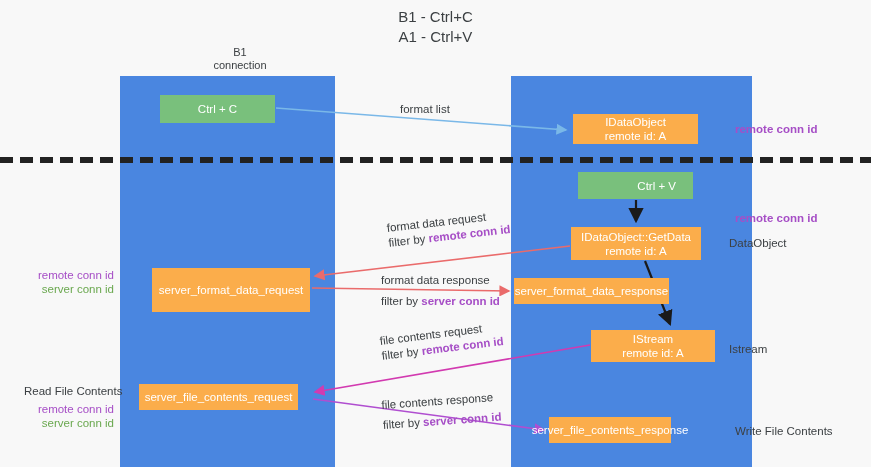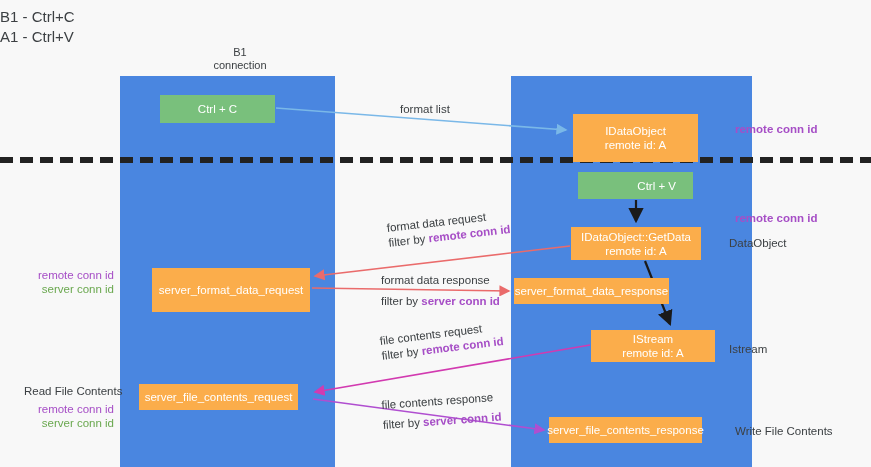--- a/index.html
+++ b/index.html
@@ -17,20 +17,21 @@
     height: 467px;
     background: #f8f8f8;
     overflow: hidden;
   }
   .abs { position: absolute; }
 
   
   #title {
     left: 0; top: 7px;
     width: 871px;
+    text-align: center;
     font-size: 15px;
     color: #3c4043;
     line-height: 20px;
   }
   #title div { white-space: pre; }
 
   
   .col-head {
     text-align: center;
     font-size: 11px;
@@ -67,28 +68,28 @@
     color: #ffffff;
     font-size: 11.5px;
     line-height: 14px;
     text-align: center;
     padding: 2px 17px;
   }
   .green  { background: #79c07c; }
   .orange { background: #fbad4b; }
 
   #n-ctrlc  { left: 160px; top: 95px;  width: 115px; height: 28px; }
-  #n-idataobj { left: 573px; top: 114px; width: 125px; height: 48px; }
+  #n-idataobj { left: 573px; top: 114px; width: 125px; height: 30px; }
   #n-ctrlv  { left: 578px; top: 172px; width: 115px; height: 27px; align-items: flex-end; }
   #n-getdata { left: 571px; top: 227px; width: 130px; height: 33px; }
   #n-sfdreq { left: 152px; top: 268px; width: 158px; height: 44px; }
   #n-sfdresp { left: 514px; top: 278px; width: 155px; height: 26px; }
   #n-istream { left: 591px; top: 330px; width: 124px; height: 32px; }
   #n-sfcreq { left: 139px; top: 384px; width: 159px; height: 26px; }
-  #n-sfcresp { left: 549px; top: 417px; width: 153px; height: 26px; }
+  #n-sfcresp { left: 549px; top: 417px; width: 122px; height: 26px; }
 
   
   .side {
     font-size: 11.5px;
     line-height: 14px;
     color: #3c4043;
     white-space: nowrap;
   }
   .side.bold { font-weight: bold; }
   .purple { color: #a64ec6; }

